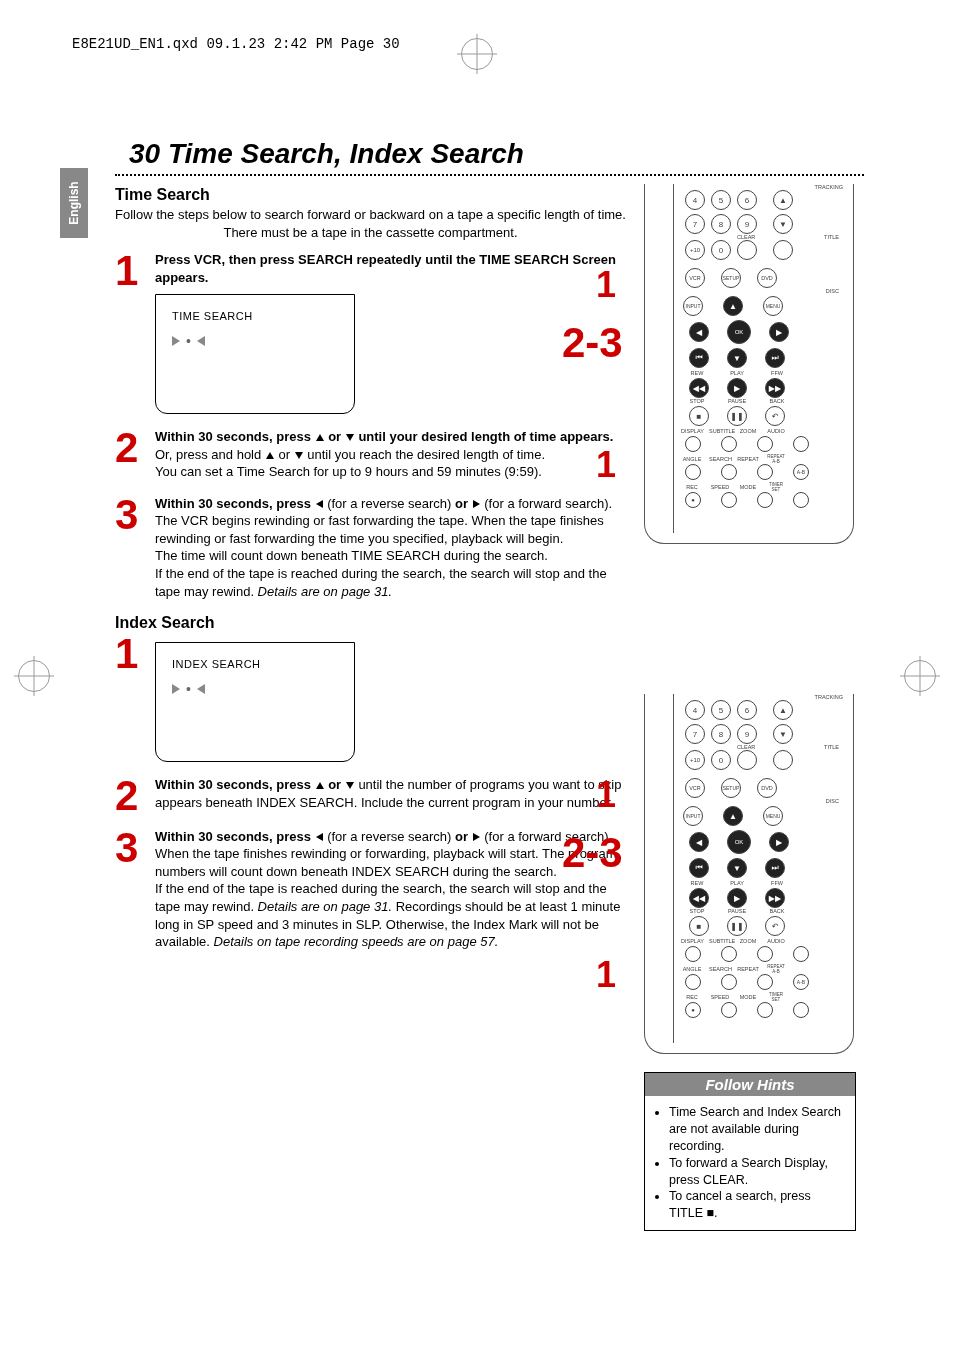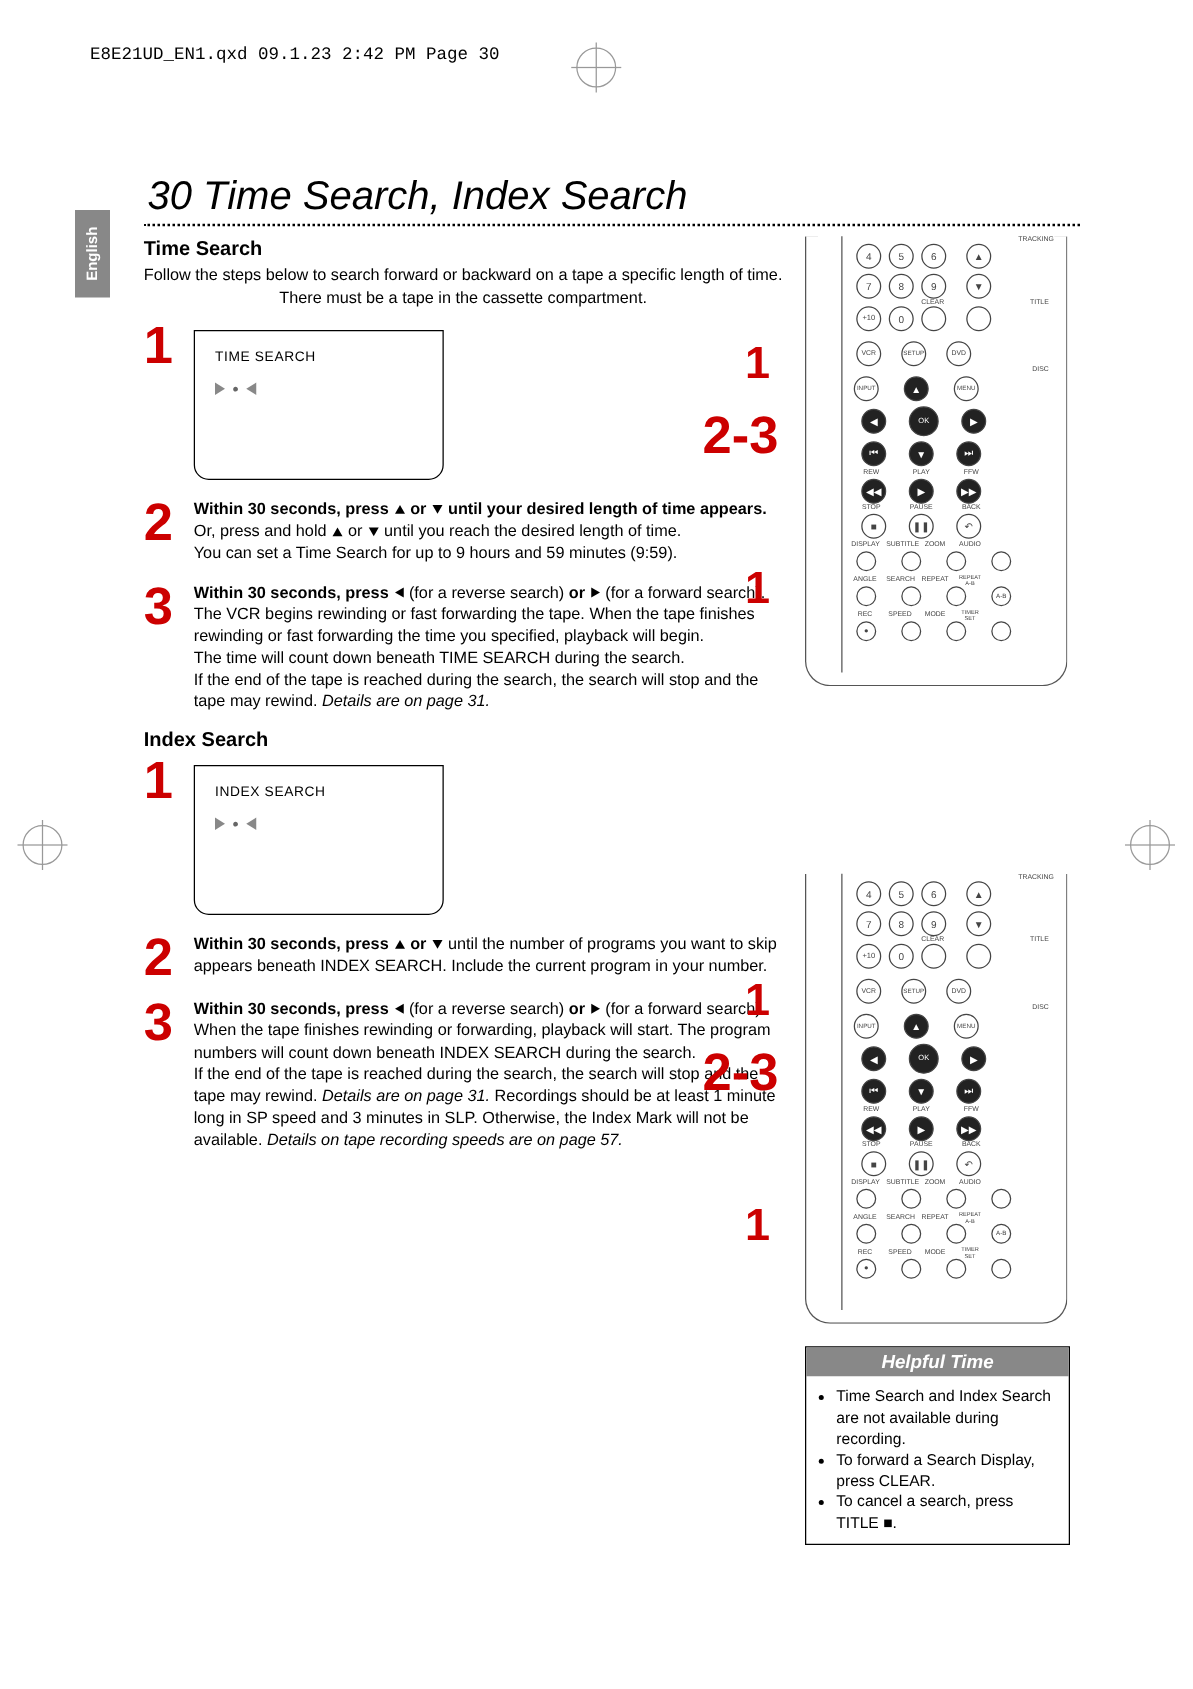--- a/index.html
+++ b/index.html
@@ -130,24 +130,24 @@
     font-weight: bold;
     white-space: nowrap;
   }
   .content {
     position: absolute;
     left: 115px;
     right: 90px;
     top: 138px;
   }
   .page-title {
-    font-size: 32px;
-    font-weight: normal;
+    font-size: 28px;
+    font-weight: bold;
     font-style: italic;
-    margin: 0 0 2px 3px;
+    margin: 0 0 2px 14px;
   }
   .dotline {
     border: none;
     border-top: 2px dotted #000;
     margin: 4px 0 8px 0;
   }
   .two-col {
     display: flex;
     gap: 18px;
   }
@@ -347,20 +347,21 @@
 
     <div class="two-col">
       <div class="left-col">
 
         <div class="section-heading">Time Search</div>
         <p class="intro-text">Follow the steps below to search forward or backward on a tape a specific length of time. There must be a tape in the cassette compartment.</p>
 
         <div class="step">
           <div class="step-num">1</div>
           <div class="step-body">
+            <div><b>Press VCR, then press SEARCH repeatedly until the TIME SEARCH Screen appears.</b></div>
             <div class="osd-box">
               <div class="osd-title">TIME SEARCH</div>
               <div class="osd-icons">
                 <span class="tri-right"></span>
                   <span style="font-size:14px;">•</span>
                   <span class="tri-left"></span>
               </div>
             </div>
           </div>
         </div>
@@ -675,21 +676,21 @@
               <div class="rbtn rbtn-sm"></div>
               <div style="width:8px;"></div>
               <div class="rbtn rbtn-sm"></div>
               <div style="width:8px;"></div>
               <div class="rbtn rbtn-sm"></div>
             </div>
           </div>
         </div>
 
         <div class="hints-box">
-          <div class="hints-title">Helpful Time</div>
+          <div class="hints-title">Follow Hints</div>
           <div class="hints-body">
             <ul>
               <li>Time Search and Index Search are not available during recording.</li>
               <li>To forward a Search Display, press CLEAR.</li>
               <li>To cancel a search, press TITLE ■.</li>
             </ul>
           </div>
         </div>
 
       </div>

